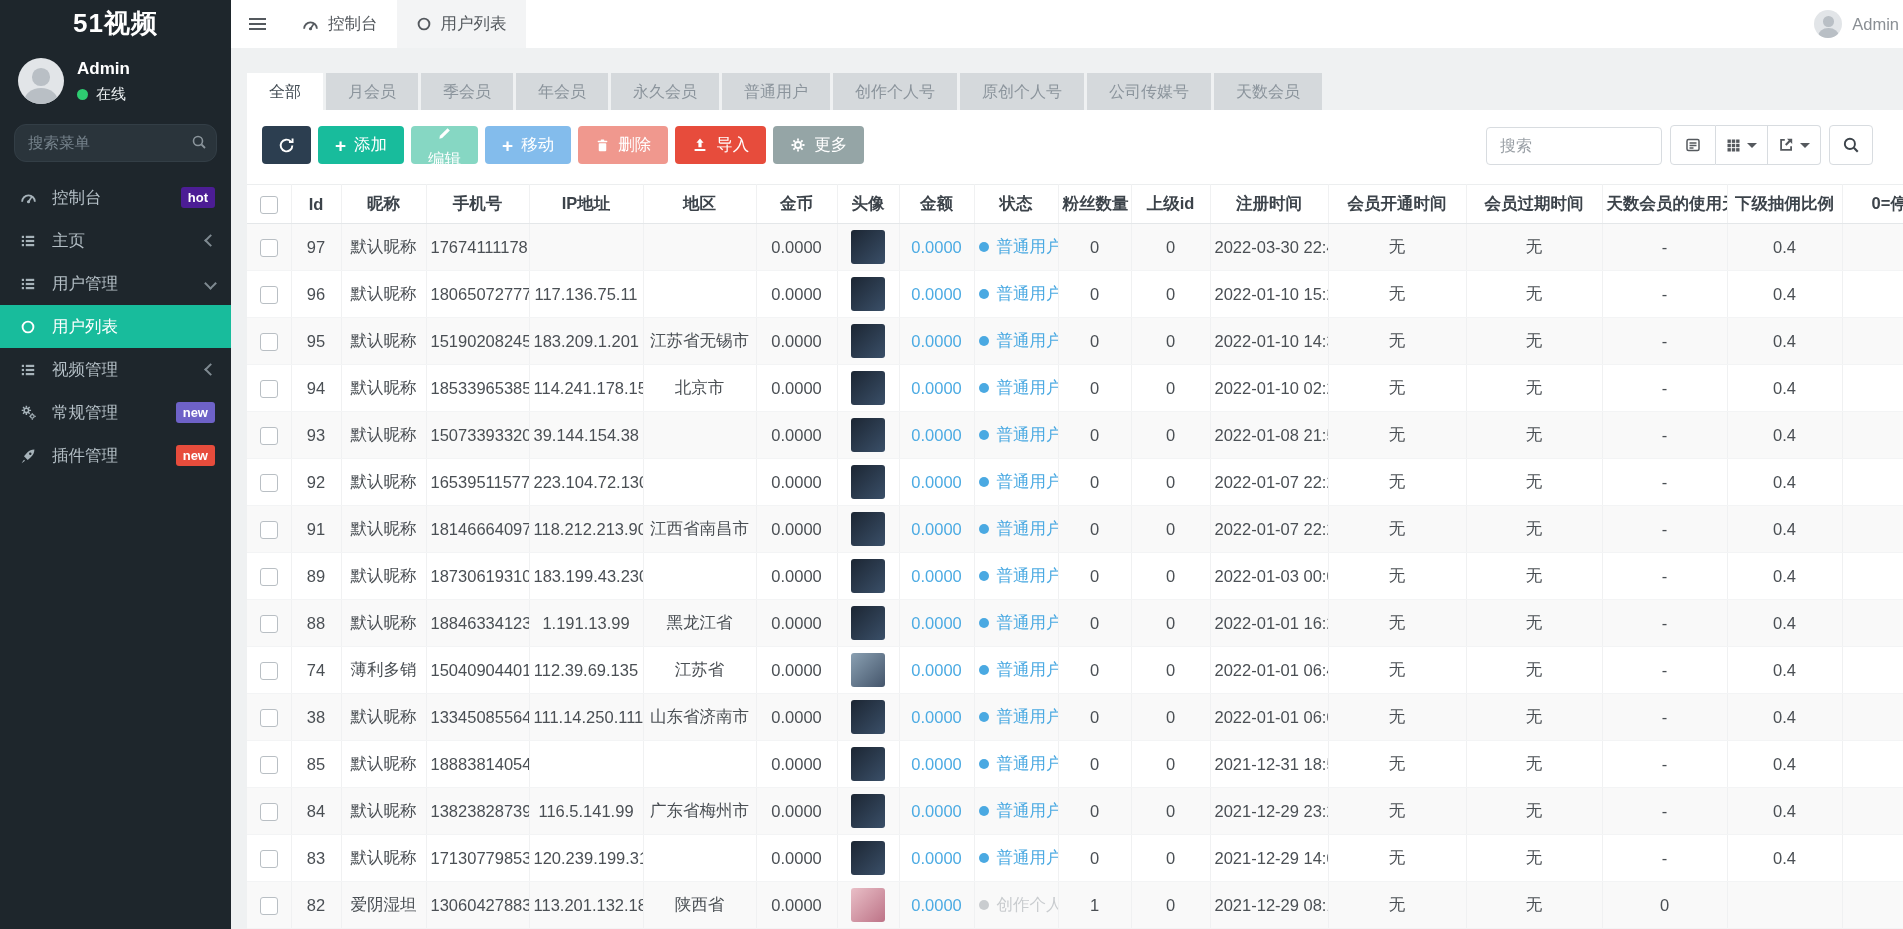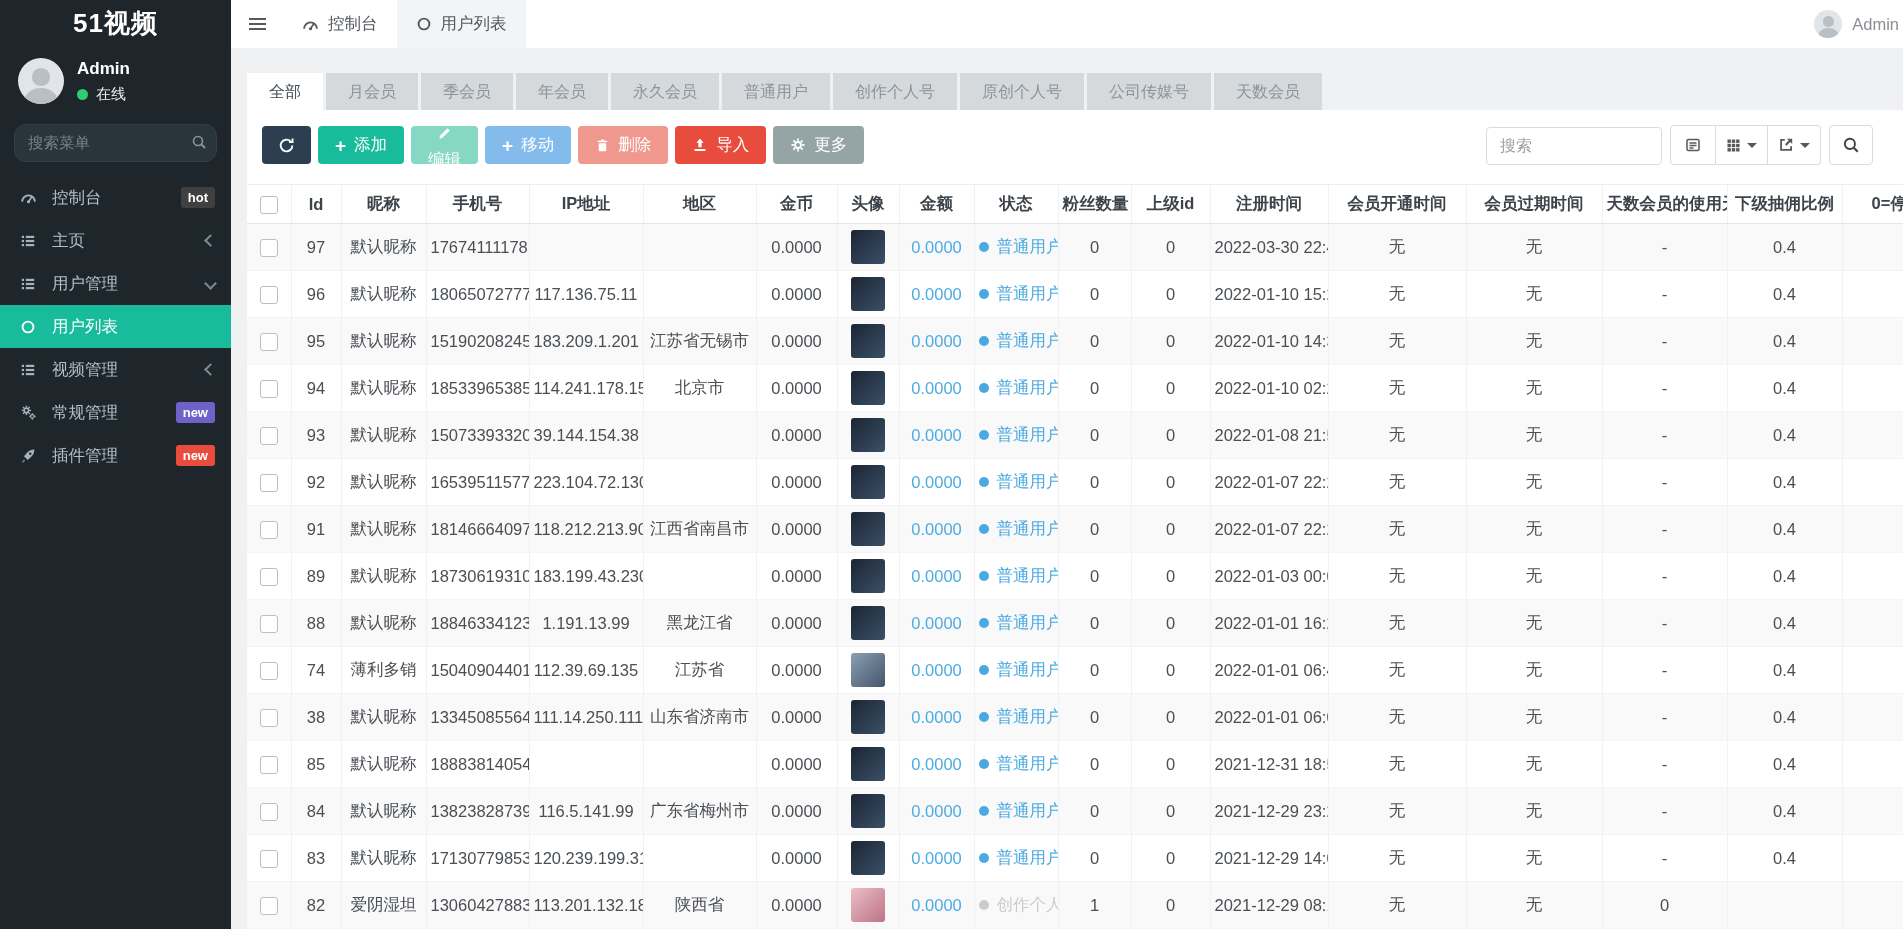--- a/index.html
+++ b/index.html
@@ -118,21 +118,21 @@
     <nav id="sidebar-menu">
         <div class="side-item">
           <span class="ic">
             <svg width="17" height="17" viewBox="0 0 16 16">
               <path d="M2 12a6 6 0 0 1 12 0" fill="none" stroke="currentColor" stroke-width="1.7"></path>
               <line x1="8" y1="12" x2="11.2" y2="7.2" stroke="currentColor" stroke-width="1.6"></line>
               <circle cx="8" cy="12" r="1.5" fill="currentColor"></circle>
             </svg>
           </span>
           <span>控制台</span>
-          <span class="badge" style="background: #404040;">hot</span>
+          <span class="badge" style="background: #4c1d95;">hot</span>
         </div>
         <div class="side-item">
           <span class="ic">
             <svg width="16" height="16" viewBox="0 0 16 16" fill="currentColor">
               <rect x="1.8" y="2.8" width="2.2" height="2.2"></rect>
               <rect x="5.8" y="2.8" width="8.4" height="2.2"></rect>
               <rect x="1.8" y="6.9" width="2.2" height="2.2"></rect>
               <rect x="5.8" y="6.9" width="8.4" height="2.2"></rect>
               <rect x="1.8" y="11" width="2.2" height="2.2"></rect>
               <rect x="5.8" y="11" width="8.4" height="2.2"></rect>

